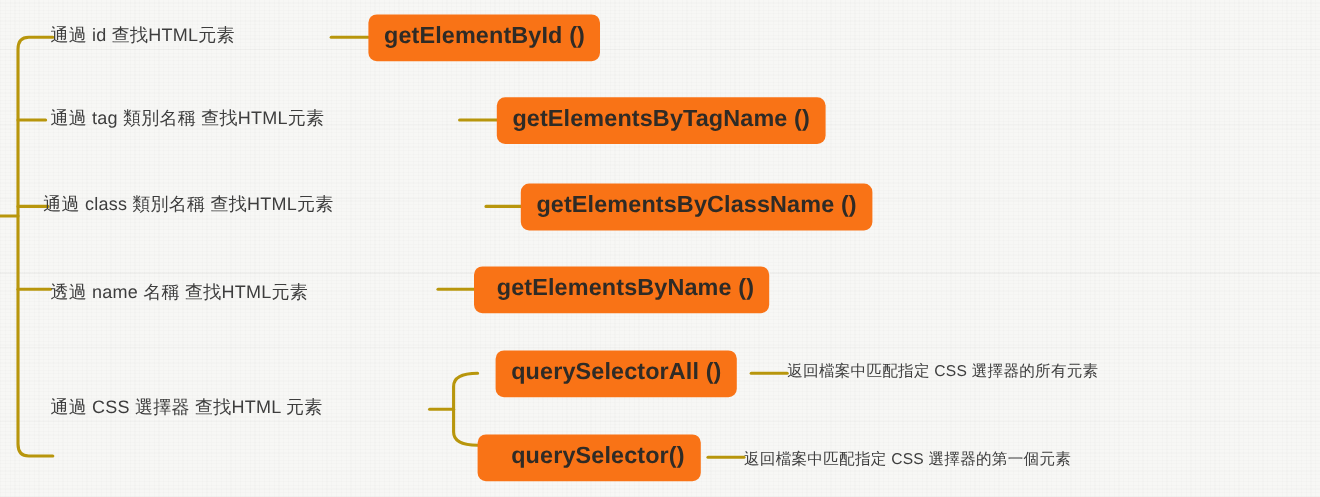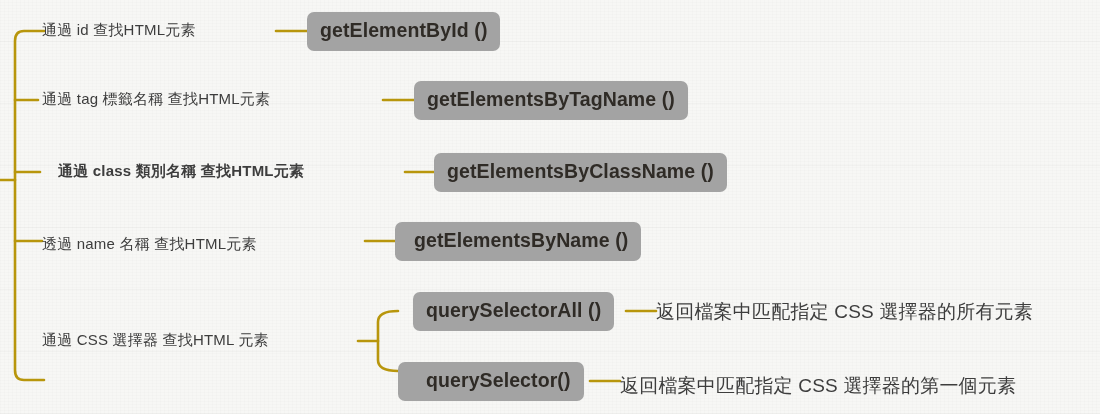--- a/index.html
+++ b/index.html
@@ -41,34 +41,34 @@
   .branch-label {
     position: absolute;
     color: #3d3d3d;
     font-size: 15px;
     line-height: 1;
     white-space: nowrap;
     letter-spacing: 0.2px;
   }
   .tag-chip {
     position: absolute;
-    background: #a3a3a3;
+    background: #f97316;
     color: #2f2b26;
     border-radius: 7px;
     font-size: 19.5px;
     line-height: 1;
     white-space: nowrap;
     padding: 9px 13px 10px 13px;
     font-weight: 600;
     letter-spacing: 0.1px;
   }
   .desc-label {
     position: absolute;
     color: #3d3d3d;
-    font-size: 19px;
+    font-size: 13px;
     line-height: 1;
     white-space: nowrap;
     letter-spacing: 0.2px;
   }
 </style>
 </head>
 <body>
 
 <div id="paper-texture"></div>
 
@@ -100,24 +100,24 @@
     <path d="M 626 311 L 656 311"></path>
     <path d="M 590 381 L 620 381"></path>
   </g>
 </svg>
 
 <div id="mindmap-root">
 
   <div class="branch-label" style="left:42px; top:22px;">通過 id 查找HTML元素</div>
   <div class="tag-chip" style="left:307px; top:12px;">getElementById ()</div>
 
-  <div class="branch-label" style="left:42px; top:91px;">通過 tag 標籤名稱 查找HTML元素</div>
+  <div class="branch-label" style="left:42px; top:91px;">通過 tag 類別名稱 查找HTML元素</div>
   <div class="tag-chip" style="left:414px; top:81px;">getElementsByTagName ()</div>
 
-  <div class="branch-label" style="left:58px; top:163px;font-weight:bold;">通過 class 類別名稱 查找HTML元素</div>
+  <div class="branch-label" style="left:36px; top:163px;">通過 class 類別名稱 查找HTML元素</div>
   <div class="tag-chip" style="left:434px; top:153px;">getElementsByClassName ()</div>
 
   <div class="branch-label" style="left:42px; top:236px;">透過 name 名稱 查找HTML元素</div>
   <div class="tag-chip" style="left:395px; top:222px;padding-left:19px;">getElementsByName ()</div>
 
   <div class="branch-label" style="left:42px; top:332px;">通過 CSS 選擇器 查找HTML 元素</div>
 
   <div class="tag-chip" style="left:398px; top:292px;margin-left:15px;">querySelectorAll ()</div>
   <div class="desc-label" style="left:656px; top:302px;">返回檔案中匹配指定 CSS 選擇器的所有元素</div>
 

